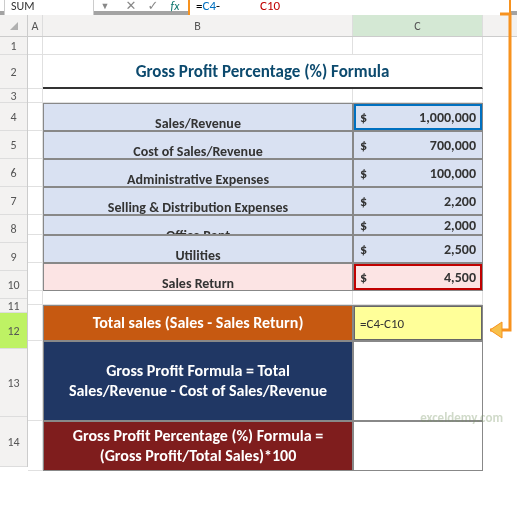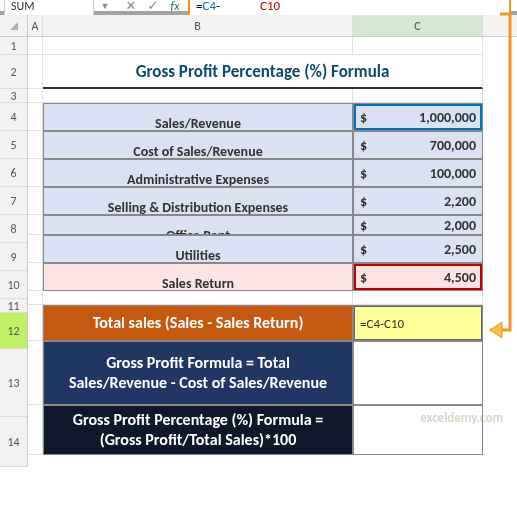--- a/index.html
+++ b/index.html
@@ -44,21 +44,21 @@
   
   .sel-c4 .cc { box-shadow: inset 0 0 0 2px #0070c0; }
   .sel-c10 .cb { background: #fce4e4; }
   .sel-c10 .cc { background: #fce4e4; box-shadow: inset 0 0 0 2px #c00000; }
   
   .fr-row .cb { color: #fff; text-align: center; font-weight: bold; font-size: 16px; display: flex; align-items: center; justify-content: center; padding: 4px 19px; line-height: 1.25; border: 1px solid #888; }
   .fr-row .cc { border: 1px solid #888; font-size: 13px; padding: 4px 6px; display: flex; align-items: center; }
   .fr1 .cb { background: #c65911; }
   .fr1 .cc { background: #ffff99; box-shadow: inset 0 0 0 1px #666; position: relative; }
   .fr2 .cb { background: #203764; }
-  .fr3 .cb { background: #0f172a; }
+  .fr3 .cb { background: #7f1d1d; }
   
   .row-h12 { background: #bef264; }
   
   .arrow-svg { position: absolute; left: 0; top: 0; pointer-events: none; z-index: 50; }
   
   .watermark { position: absolute; right: 14px; bottom: 100px; font-size: 13px; font-weight: bold; color: rgba(120,150,100,.35); z-index: 30; }
 </style>
 </head>
 <body>
 
@@ -180,21 +180,21 @@
         <div class="cell ca"></div>
         <div class="cell cb"></div>
         <div class="cell cc"></div>
       </div>
 
     <div class="row fr-row fr1" style="height:36px">
       <div class="cell ca"></div>
       <div class="cell cb">Total sales (Sales - Sales Return)</div>
       <div class="cell cc">=C4-C10</div>
     </div>
-    <div class="row fr-row fr2" style="height:64px">
+    <div class="row fr-row fr2" style="height:80px">
       <div class="cell ca"></div>
       <div class="cell cb">Gross Profit Formula = Total Sales/Revenue
 - Cost of Sales/Revenue</div>
       <div class="cell cc"></div>
     </div>
     <div class="row fr-row fr3" style="height:50px">
       <div class="cell ca"></div>
       <div class="cell cb">Gross Profit Percentage (%) Formula
 = (Gross Profit/Total Sales)*100</div>
       <div class="cell cc"></div>

